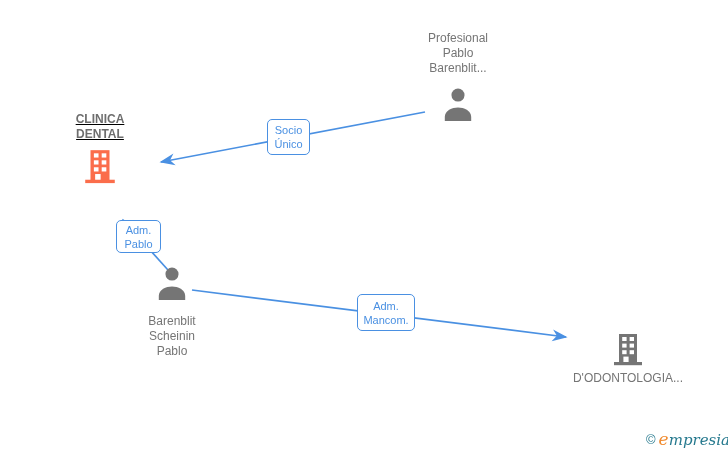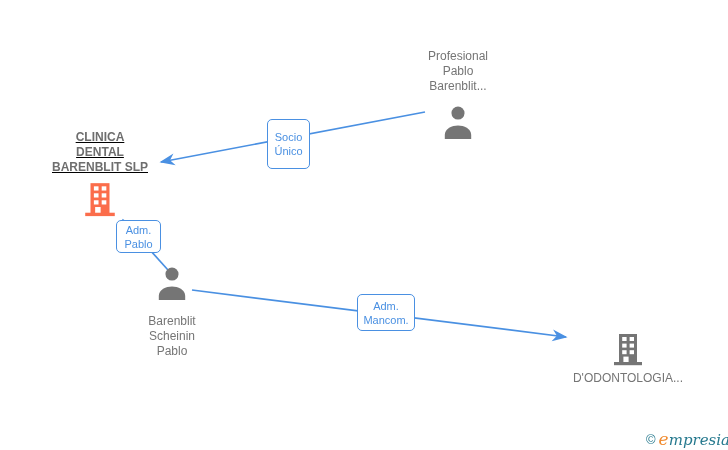--- a/index.html
+++ b/index.html
@@ -3,21 +3,21 @@
 <meta charset="utf-8">
 <style>
   html,body{margin:0;padding:0;background:#fff;}
   .canvas{
     position:relative;width:728px;height:450px;background:#ffffff;overflow:hidden;
     font-family:"Liberation Sans", sans-serif;
   }
   .edges-layer{position:absolute;left:0;top:0;width:728px;height:450px;}
   .edges-layer line{stroke:#4A90E2;stroke-width:1.7;fill:none;}
   .node{position:absolute;display:flex;flex-direction:column;align-items:center;text-align:center;cursor:pointer;}
-  .node-label{font-size:12px;line-height:15px;color:#757575;margin-top:18px;}
+  .node-label{font-size:12px;line-height:15px;color:#757575;}
   .node-label span{display:block;white-space:nowrap;}
   .node-label.bold{font-weight:bold;color:#6e6e6e;line-height:15px;}
   .icon{display:block;}
   .icon.person{color:#757575;}
   .icon.building-orange{color:#FB6D4B;}
   .icon.building-gray{color:#757575;}
   .edge-label{
     position:absolute;box-sizing:border-box;
     background:#ffffff;border:1.5px solid #4A90E2;border-radius:5px;
     color:#4A90E2;font-size:11px;line-height:14px;text-align:center;
@@ -58,21 +58,20 @@
     <svg class="icon person" width="38" height="38" viewBox="0 0 36 36" style="margin-top:9px;">
       <circle cx="18" cy="9.5" r="6.2" fill="currentColor"></circle>
       <path d="M5.5,34 v-4 c0,-5.8 6.9,-8.8 12.5,-8.8 s12.5,3 12.5,8.8 v4 z" fill="currentColor"></path>
     </svg>
   </div>
 
   <div class="node" style="left:20px;top:112px;width:160px;text-decoration:underline;">
     <div class="node-label bold">
       <span>CLINICA</span>
       <span>DENTAL</span>
-      <span>BARENBLIT SLP</span>
     </div>
     <svg class="icon building-orange" width="38" height="38" viewBox="0 0 36 36" style="margin-top:5px;">
       <rect x="9" y="3" width="18" height="29" fill="currentColor"></rect>
       <rect x="4" y="31" width="28" height="3.2" fill="currentColor"></rect>
       <rect x="12.2" y="6" width="4.4" height="4" fill="#ffffff"></rect>
       <rect x="19.6" y="6" width="4.4" height="4" fill="#ffffff"></rect>
       <rect x="12.2" y="12.6" width="4.4" height="4" fill="#ffffff"></rect>
       <rect x="19.6" y="12.6" width="4.4" height="4" fill="#ffffff"></rect>
       <rect x="12.2" y="19.2" width="4.4" height="4" fill="#ffffff"></rect>
       <rect x="19.6" y="19.2" width="4.4" height="4" fill="#ffffff"></rect>
@@ -102,21 +101,21 @@
       <rect x="19.6" y="12.6" width="4.4" height="4" fill="#ffffff"></rect>
       <rect x="12.2" y="19.2" width="4.4" height="4" fill="#ffffff"></rect>
       <rect x="19.6" y="19.2" width="4.4" height="4" fill="#ffffff"></rect>
       <rect x="13.4" y="25.6" width="5.2" height="5.4" fill="#ffffff"></rect>
     </svg>
     <div class="node-label" style="margin-top:4px;">
       <span>D'ODONTOLOGIA...</span>
     </div>
   </div>
 
-  <div class="edge-label" style="left:267px;top:119px;width:43px;height:50px;">
+  <div class="edge-label" style="left:267px;top:119px;width:43px;height:36px;">
     <span>Socio</span>
     <span>Único</span>
   </div>
   <div class="edge-label" style="left:116px;top:220px;width:45px;height:33px;">
     <span>Adm.</span>
     <span>Pablo</span>
   </div>
   <div class="edge-label" style="left:357px;top:294px;width:58px;height:37px;">
     <span>Adm.</span>
     <span>Mancom.</span>

